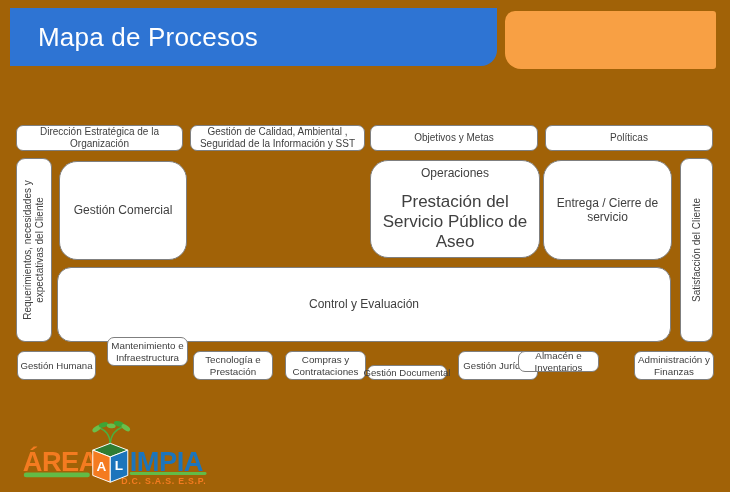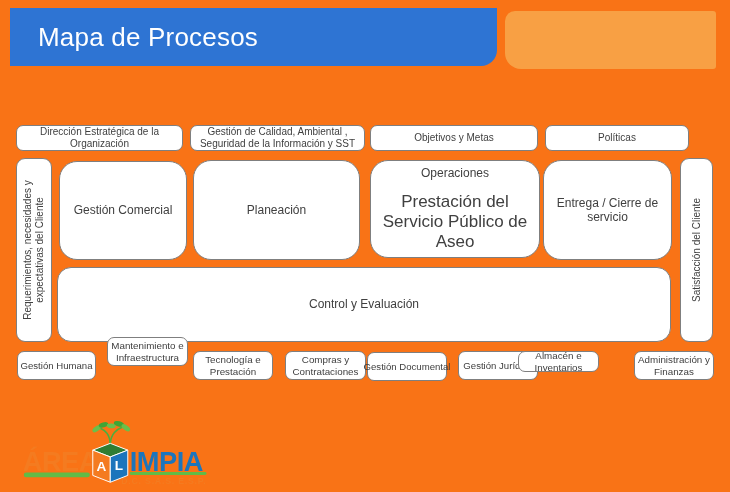--- a/index.html
+++ b/index.html
@@ -1,17 +1,17 @@
 <!DOCTYPE html>
 <html><head>
 <meta charset="utf-8">
 <style>
   html,body{margin:0;padding:0;background:#fff;}
   body{font-family:"Liberation Sans", sans-serif;}
-  .canvas{position:relative;width:730px;height:492px;background:#f97316;overflow:hidden;}
+  .canvas{position:relative;width:730px;height:492px;background:#a16207;overflow:hidden;}
 
   
   .bar-blue{position:absolute;left:10px;top:8px;width:487px;height:58px;
     background:#2E74D3;border-radius:0 0 16px 0;display:flex;align-items:center;}
   .bar-orange{position:absolute;left:505px;top:11px;width:211px;height:58px;
     background:#F8A044;border-radius:10px 3px 3px 16px;}
   .page-title{color:#ffffff;font-size:26px;font-weight:400;padding-left:28px;letter-spacing:0.2px;}
 
   
   .pbox{position:absolute;box-sizing:border-box;border:1px solid #7F7F7F;background:#fff;
@@ -38,45 +38,44 @@
 <div class="canvas">
 
   <div class="bar-blue">
     <div class="page-title">Mapa de Procesos</div>
   </div>
   <div class="bar-orange"></div>
 
   <div class="pbox r7" style="left:16px;top:125px;width:167px;height:26px">Dirección Estratégica de la Organización</div>
   <div class="pbox r7" style="left:190px;top:125px;width:175px;height:26px">Gestión de Calidad, Ambiental , Seguridad de la Información y SST</div>
   <div class="pbox r7" style="left:370px;top:125px;width:168px;height:26px">Objetivos y Metas</div>
-  <div class="pbox r7" style="left:545px;top:125px;width:144px;height:26px">Políticas</div>
+  <div class="pbox r7" style="left:545px;top:125px;width:168px;height:26px">Políticas</div>
 
   <div class="pbox r9" style="left:16px;top:158px;width:36px;height:184px;padding:0">
     <div class="vert-inner">Requerimientos, necesidades y expectativas del Cliente</div>
   </div>
 
   <div class="pbox r18 fs12" style="left:59px;top:161px;width:128px;height:99px">Gestión Comercial</div>
-  <div class="pbox r18 fs12" style="left:193px;top:160px;width:167px;height:100px">Planeación</div>
   <div class="pbox r18" style="left:370px;top:160px;width:170px;height:98px">
     <div class="ops-title">Operaciones</div>
     <div class="ops-sub">Prestación del Servicio Público de Aseo</div>
   </div>
   <div class="pbox r18 fs12" style="left:543px;top:160px;width:129px;height:100px">Entrega / Cierre de servicio</div>
 
   <div class="pbox r14 fs12" style="left:57px;top:267px;width:614px;height:75px">Control y Evaluación</div>
 
   <div class="pbox r9" style="left:680px;top:158px;width:33px;height:184px;padding:0">
     <div class="vert-inner">Satisfacción del Cliente</div>
   </div>
 
   <div class="pbox r7 nw" style="left:17px;top:351px;width:79px;height:29px">Gestión Humana</div>
   <div class="pbox r7 bm" style="left:107px;top:337px;width:81px;height:29px">Mantenimiento e Infraestructura</div>
   <div class="pbox r7 bm" style="left:193px;top:351px;width:80px;height:29px">Tecnología e Prestación</div>
   <div class="pbox r7 bm" style="left:285px;top:351px;width:81px;height:29px">Compras y Contrataciones</div>
-  <div class="pbox r7 nw" style="left:367px;top:352px;width:80px;height:29px">Gestión Documental</div>
+  <div class="pbox r7 nw" style="left:367px;top:365px;width:80px;height:15px">Gestión Documental</div>
   <div class="pbox r7 nw" style="left:458px;top:351px;width:80px;height:29px">Gestión Jurídica</div>
   <div class="pbox r7 bm" style="left:518px;top:351px;width:81px;height:21px">Almacén e Inventarios</div>
   <div class="pbox r7 bm" style="left:634px;top:351px;width:80px;height:29px">Administración y Finanzas</div>
 
   <svg class="logo" viewBox="0 -6 200 72" aria-hidden="true">
 
     <rect x="1" y="48" width="68" height="5" rx="2.5" fill="#62BB46"></rect>
     <rect x="110" y="47.5" width="79" height="3" rx="1.5" fill="#62BB46"></rect>
 
     <text x="0" y="46" font-size="28" font-weight="bold" fill="#F47B20" letter-spacing="-0.5">ÁREA</text>

